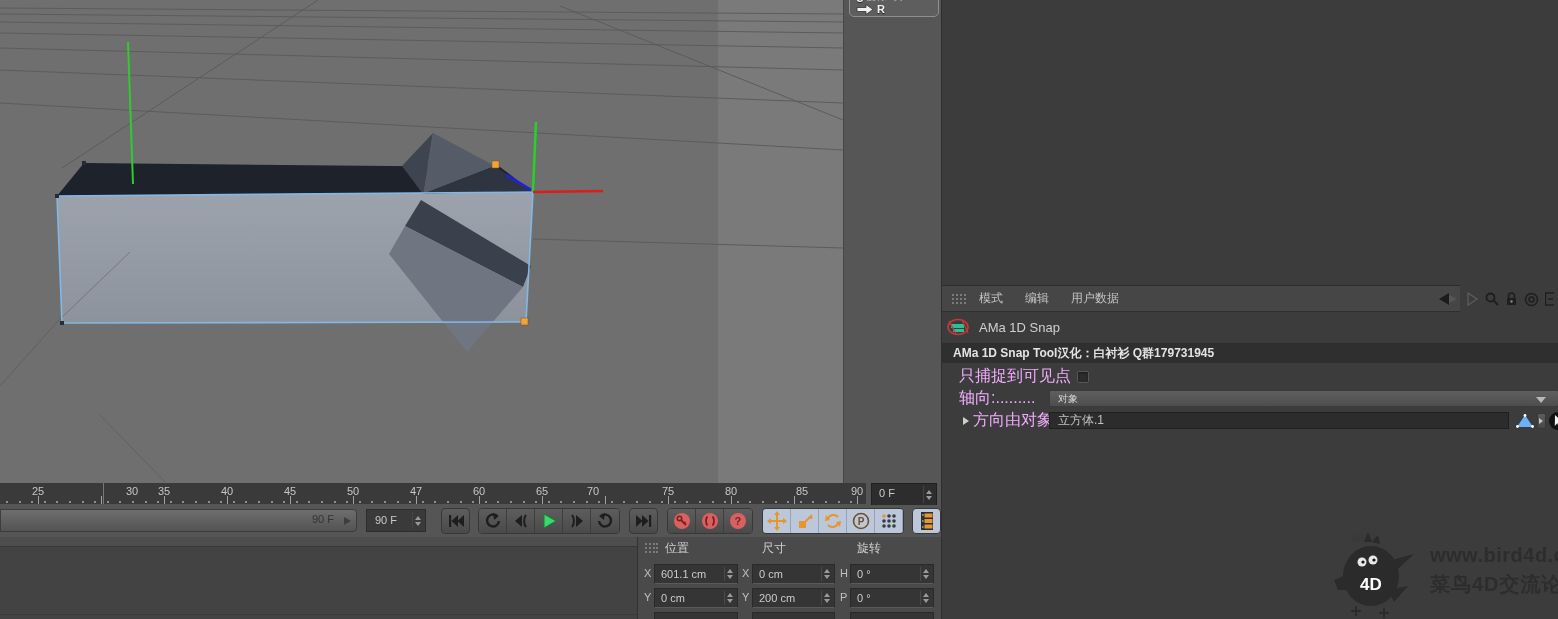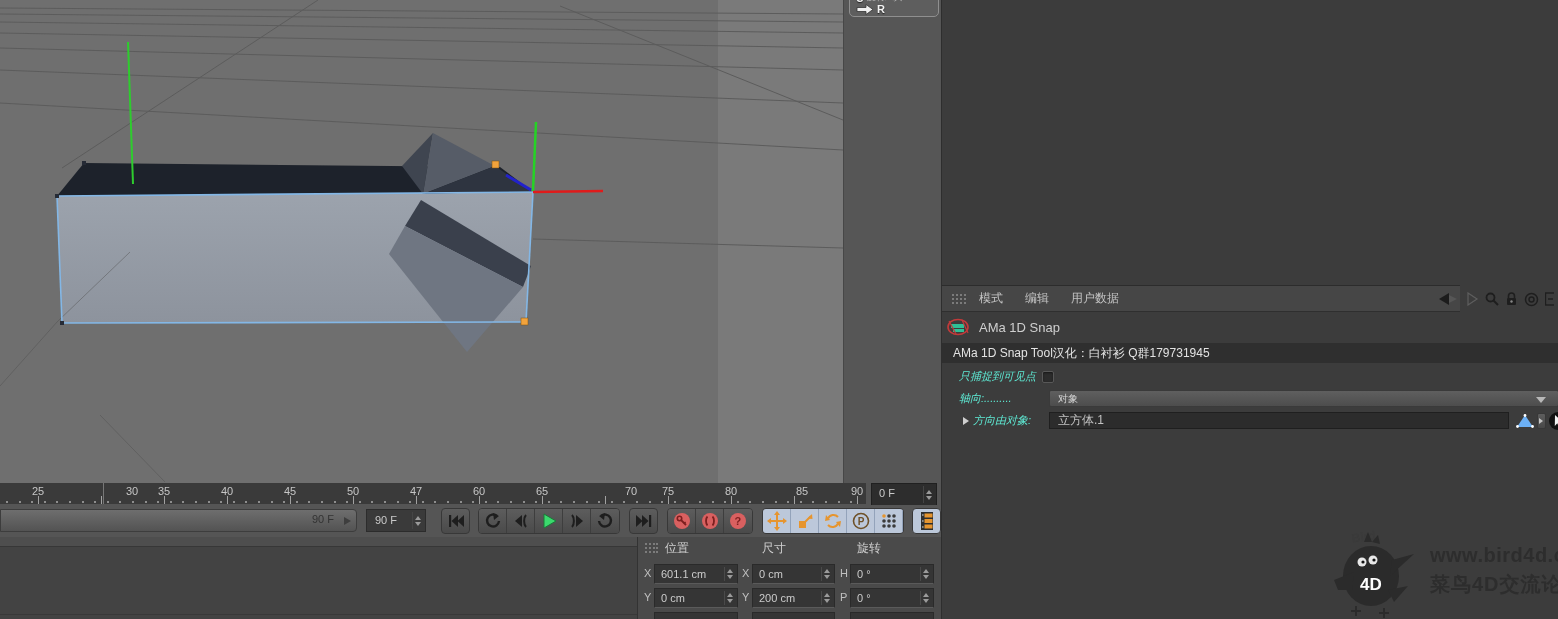--- a/index.html
+++ b/index.html
@@ -22,23 +22,23 @@
   
   #rightpanel{left:941px;top:0;width:617px;height:619px;background:#3c3c3c;border-left:1px solid #2e2e2e;}
   #rp-top{left:0;top:0;width:617px;height:285px;background:#3c3c3c;}
   #rp-menubar{left:0;top:285px;width:518px;height:27px;background:#464646;border-top:1px solid #2c2c2c;border-bottom:1px solid #2f2f2f;display:flex;align-items:center;}
   .menu-item{color:#c3c3c3;font-size:12px;padding:0 11px;cursor:default;}
   .grid-icon{width:15px;height:12px;margin-left:9px;margin-right:2px;}
   #rp-menu-icons{position:absolute;right:4px;top:289px;display:flex;align-items:center;gap:6px;height:20px;}
   #rp-amarow{left:0;top:312px;width:617px;height:30px;display:flex;align-items:center;background:#3c3c3c;}
   #rp-amarow .label{color:#cfcfcf;font-size:13px;margin-left:8px;}
   #rp-header{left:0;top:343px;width:617px;height:20px;background:#2f2f2f;display:flex;align-items:center;}
-  #rp-header span{color:#e3e3e3;font-weight:normal;font-size:12px;margin-left:11px;white-space:nowrap;}
+  #rp-header span{color:#e3e3e3;font-weight:bold;font-size:12px;margin-left:11px;white-space:nowrap;}
   .rp-row{left:0;width:617px;height:19px;display:flex;align-items:center;}
-  .rp-label{color:#5eead4;font-size:11px;white-space:nowrap;font-style:italic;}
+  .rp-label{color:#f0abfc;font-size:16px;white-space:nowrap;}
   #row-visible{top:367px;}
   #row-axis{top:389px;}
   #row-dir{top:411px;}
   .checkbox{width:12px;height:12px;background:#2c2c2c;border:1px solid #585858;border-radius:2px;margin-left:6px;box-shadow:inset 0 1px 2px #181818;}
   .dropdown{position:absolute;left:107px;top:1px;right:0;height:17px;background:linear-gradient(#5f5f5f,#4d4d4d);border:1px solid #3a3a3a;border-radius:2px;color:#d5d5d5;font-size:10px;line-height:15px;padding-left:8px;}
   .dd-arrow{position:absolute;right:12px;top:6px;width:0;height:0;border-left:5px solid transparent;border-right:5px solid transparent;border-top:6px solid #b8b8b8;}
   .objfield{position:absolute;left:107px;top:1px;width:460px;height:17px;background:#2c2c2c;border:1px solid #1f1f1f;color:#c2c2c2;font-size:12px;line-height:15px;padding-left:8px;}
   .disc-tri{width:0;height:0;border-top:4px solid transparent;border-bottom:4px solid transparent;border-left:6px solid #cfcfcf;margin-right:4px;}
 
   
@@ -322,21 +322,21 @@
         <span class="rlabel" style="left: 290px;">45</span>
         <span class="rtick" style="left: 290px;"></span>
         <span class="rlabel" style="left: 353px;">50</span>
         <span class="rtick" style="left: 353px;"></span>
         <span class="rlabel" style="left: 416px;">47</span>
         <span class="rtick" style="left: 416px;"></span>
         <span class="rlabel" style="left: 479px;">60</span>
         <span class="rtick" style="left: 479px;"></span>
         <span class="rlabel" style="left: 542px;">65</span>
         <span class="rtick" style="left: 542px;"></span>
-        <span class="rlabel" style="left: 631px;">70</span>
+        <span class="rlabel" style="left: 593px;">70</span>
         <span class="rtick" style="left: 605px;"></span>
         <span class="rlabel" style="left: 668px;">75</span>
         <span class="rtick" style="left: 668px;"></span>
         <span class="rlabel" style="left: 731px;">80</span>
         <span class="rtick" style="left: 731px;"></span>
         <span class="rlabel" style="left: 794px; margin-left: 8px;">85</span>
         <span class="rtick" style="left: 794px;"></span>
         <span class="rlabel" style="left: 857px;">90</span>
         <span class="rtick" style="left: 857px;"></span>
         <span class="rtickdot" style="left: 6px;"></span>

